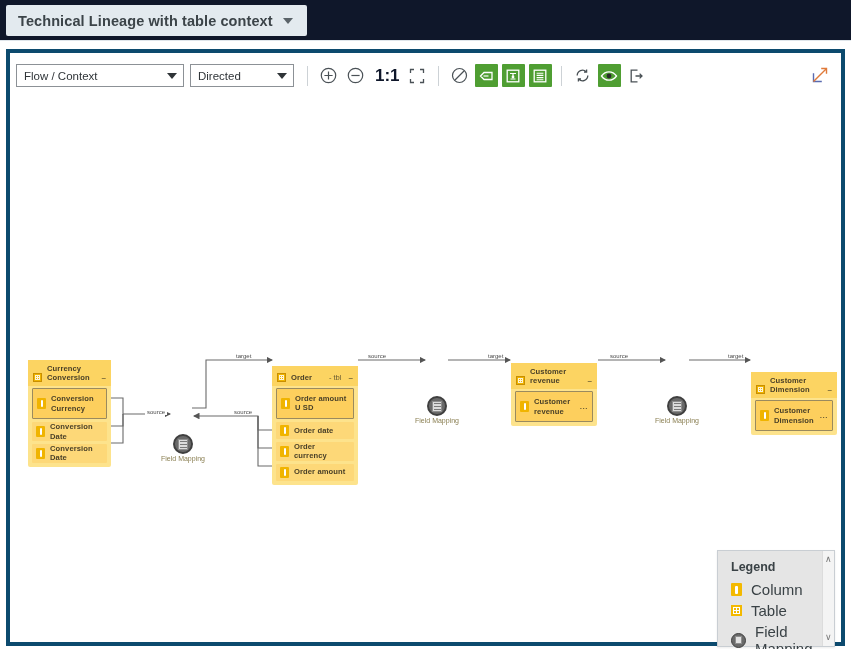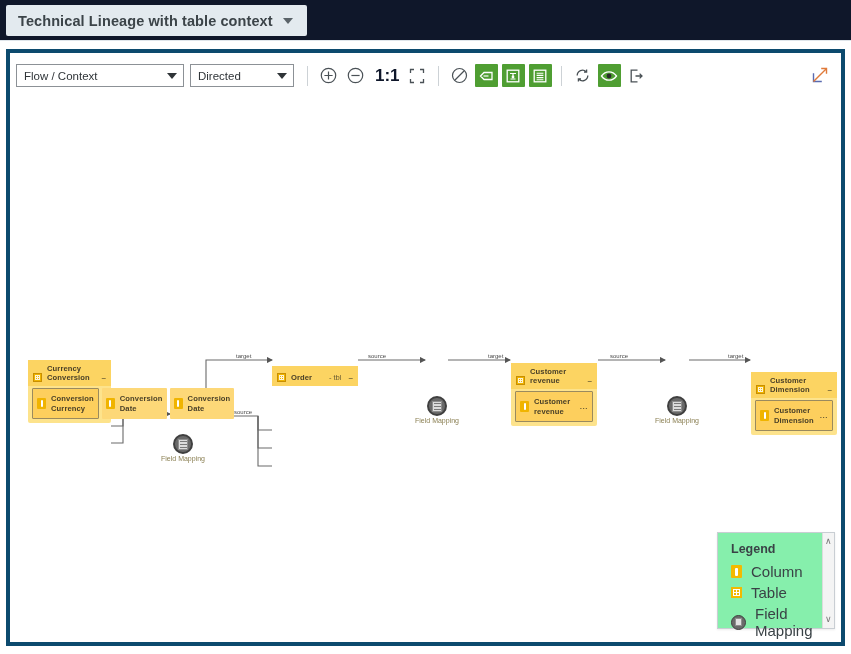--- a/index.html
+++ b/index.html
@@ -142,21 +142,21 @@
     flex: 1;
     letter-spacing: .1px;
   }
   .tbl-head .suffix {
     font-size: 7.6px; font-weight: normal; color: #6b5c33;
     padding-right: 2px;
   }
   .tbl-head .dash {
     font-size: 8px; color: #6b5c33; font-weight: bold;
   }
-  .tbl-body { padding: 2px 4px 4px 4px; display: flex; flex-direction: row; gap: 3px; }
+  .tbl-body { padding: 2px 4px 4px 4px; display: flex; flex-direction: column; gap: 3px; }
   .col {
     display: flex; align-items: center;
     background: #fdd878;
     border-radius: 1px;
     padding: 0 4px;
     gap: 5px;
     cursor: pointer;
     min-height: 17px;
   }
   .col.sel-col {
@@ -241,23 +241,23 @@
     font-size: 6px;
     color: #4a4a4a;
     background: #fff;
     padding: 0 2px;
     white-space: nowrap;
   }
 
   
   #legend {
     position: absolute;
-    right: 6px; bottom: 20px;
+    right: 6px; bottom: 2px;
     width: 118px; height: 97px;
-    background: #86efac;
+    background: #e5e5e5;
     border: 1px solid #c9ced3;
     box-shadow: 0 1px 2px rgba(0,0,0,.08);
   }
   #legend-inner { padding: 9px 0 0 13px; }
   #legend-title {
     font-size: 12.5px; font-weight: bold; color: #3a4246;
     margin-bottom: 7px;
   }
   .lg-row {
     display: flex; align-items: center;
@@ -484,20 +484,38 @@
     </div>
     <div class="fm-label" style="left:140px; top:357px; width:66px;">Field Mapping</div>
 
     <div class="tbl" style="left:262px; top:268px; width:86px;">
       <div class="tbl-head">
         <span class="ic-table"></span>
         <span class="label">Order</span>
         <span class="suffix">- tbl</span>
         <span class="dash">–</span>
       </div>
+      <div class="tbl-body">
+        <div class="col sel-col">
+          <span class="ic-col"></span>
+          <span class="label">Order amount U SD</span>
+        </div>
+        <div class="col">
+          <span class="ic-col"></span>
+          <span class="label">Order date</span>
+        </div>
+        <div class="col">
+          <span class="ic-col"></span>
+          <span class="label">Order currency</span>
+        </div>
+        <div class="col">
+          <span class="ic-col"></span>
+          <span class="label">Order amount</span>
+        </div>
+      </div>
     </div>
 
     <div class="fm" style="left:417px; top:298px;">
       <span class="fm-inner"></span>
     </div>
     <div class="fm-label" style="left:394px; top:319px; width:66px;">Field Mapping</div>
 
     <div class="tbl" style="left:501px; top:265px; width:86px;">
       <div class="tbl-head">
         <span class="ic-table"></span>

